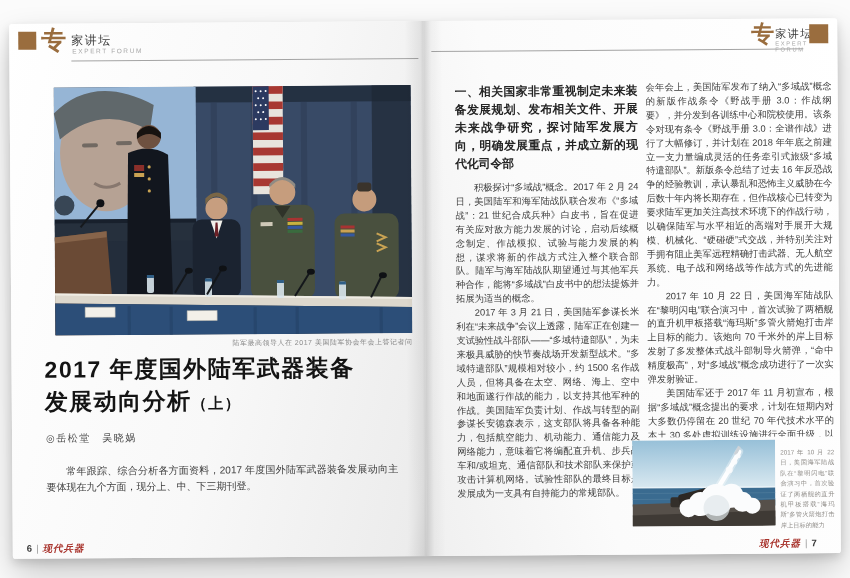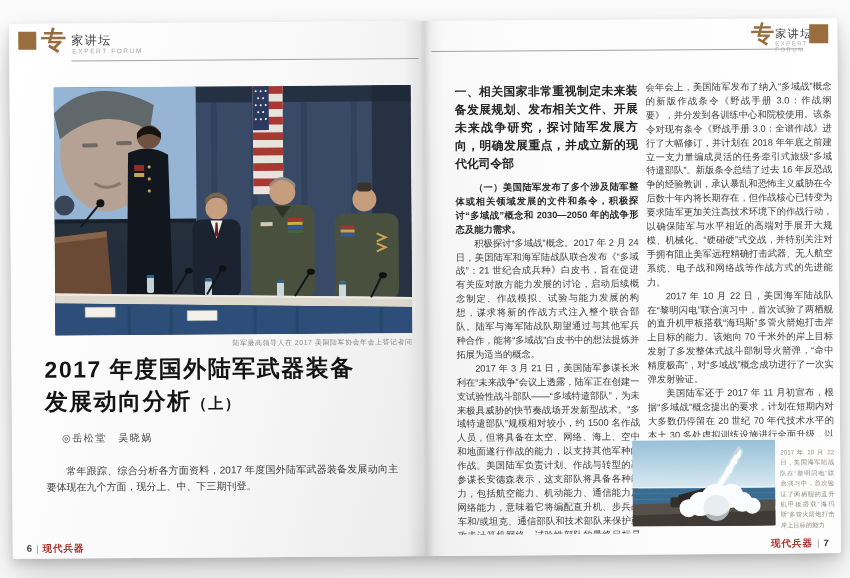--- a/index.html
+++ b/index.html
@@ -25,33 +25,33 @@
   
   .photo-cap-l{width:357px;text-align:right;font-size:7px;color:#8a8a8a;letter-spacing:.5px;}
   .title{font-weight:bold;color:#141414;font-size:23px;letter-spacing:1.5px;line-height:1;}
   .title .mark{font-size:15px;font-weight:bold;}
   .authors{font-size:10px;color:#4a4a4a;letter-spacing:1.5px;}
   .abstract{width:352px;font-size:10px;line-height:15.5px;color:#3c3c3c;
     text-indent:2em;text-align:justify;}
   .footer{font-size:9.5px;top:519px;}
   .footer .pg{color:#3a3a3a;font-weight:bold;}
   .footer .sep{color:#9b9b9b;margin:0 4px;}
-  .footer .brand{color:#a8322b;font-weight:bold;letter-spacing:1px;margin-top:15px;}
+  .footer .brand{color:#a8322b;font-weight:bold;font-style:italic;letter-spacing:1px;margin-top:15px;}
   
   .col{position:absolute;top:62px;overflow:hidden;}
   .col1{left:31px;width:183px;height:452px;}
   .col2{left:222px;width:186px;height:356px;}
   .sec-head{font-size:11.8px;font-weight:bold;line-height:18px;color:#252525;
     text-align:justify;margin:0 0 9px 0;}
   .para{font-size:9.3px;line-height:13.9px;color:#3b3b3b;margin:0;
     text-indent:2em;text-align:justify;}
   .para.bold{font-weight:bold;color:#2d2d2d;}
   .para.cont{text-indent:0;}
   .photo-cap-r{width:54px;font-size:6.3px;line-height:10.4px;color:#8f8c88;text-align:justify;}
-  .footer-r{right:12px;}
+  .footer-r{right:24px;}
   .footer-l{left:14px;}
 </style>
 </head>
 <body>
 
 <div class="stage">
   <div class="book">
 
     <div class="page page-left">
       <div class="abs hdr-sq" style="left:9px;top:8px;"></div>
@@ -209,38 +209,37 @@
             <ellipse cx="328" cy="190" rx="4" ry="3" fill="#0f1114"></ellipse>
         </g>
       </svg>
 
       <div class="abs photo-cap-l" style="left:44px;top:316px;">陆军最高领导人在 2017 美国陆军协会年会上答记者问</div>
 
       <div class="abs title" style="left:33px;top:335px;">2017 年度国外陆军武器装备</div>
       <div class="abs title" style="left:33px;top:367px;">
         <span>发展动向分析</span><span class="mark">（上）</span>
       </div>
-      <div class="abs authors" style="left:50px;top:408px;">◎岳松堂　吴晓娲</div>
+      <div class="abs authors" style="left:34px;top:408px;">◎岳松堂　吴晓娲</div>
       <div class="abs abstract" style="left:34px;top:440px;">常年跟踪、综合分析各方面资料，2017 年度国外陆军武器装备发展动向主要体现在九个方面，现分上、中、下三期刊登。</div>
 
       <div class="abs footer footer-l">
         <span class="pg">6</span><span class="sep">|</span><span class="brand">现代兵器</span>
       </div>
     </div>
 
     <div class="page page-right">
       <div class="abs hdr-line" style="left:8px;top:30px;width:372px;"></div>
       <div class="abs hdr-zhuan" style="left:328px;top:4px;font-size:23px;">专</div>
       <div class="abs hdr-title" style="left:352px;top:8px;font-size:11px;">家讲坛</div>
       <div class="abs hdr-sub" style="left:352px;top:22px;font-size:5.8px;">EXPERT FORUM</div>
       <div class="abs hdr-sq" style="left:386px;top:6px;width:19px;height:19px;"></div>
 
       <div class="col col1">
         <div class="sec-head">一、相关国家非常重视制定未来装备发展规划、发布相关文件、开展未来战争研究，探讨陆军发展方向，明确发展重点，并成立新的现代化司令部</div>
-        <p class="para bold">（一）美国陆军发布了多个涉及陆军整体或相关领域发展的文件和条令，积极探讨“多域战”概念和 2030—2050 年的战争形态及能力需求。</p>
         <p class="para">积极探讨“多域战”概念。2017 年 2 月 24 日，美国陆军和海军陆战队联合发布《“多域战”：21 世纪合成兵种》白皮书，旨在促进有关应对敌方能力发展的讨论，启动后续概念制定、作战模拟、试验与能力发展的构想，谋求将新的作战方式注入整个联合部队。陆军与海军陆战队期望通过与其他军兵种合作，能将“多域战”白皮书中的想法提炼并拓展为适当的概念。</p>
         <p class="para">2017 年 3 月 21 日，美国陆军参谋长米利在“未来战争”会议上透露，陆军正在创建一支试验性战斗部队——“多域特遣部队”，为未来极具威胁的快节奏战场开发新型战术。“多域特遣部队”规模相对较小，约 1500 名作战人员，但将具备在太空、网络、海上、空中和地面遂行作战的能力，以支持其他军种的作战。美国陆军负责计划、作战与转型的副参谋长安德森表示，这支部队将具备各种能力，包括航空能力、机动能力、通信能力及网络能力，意味着它将编配直升机、步兵战车和/或坦克、通信部队和技术部队来保护或攻击计算机网络。试验性部队的最终目标是发展成为一支具有自持能力的常规部队。</p>
 
       </div>
       <div class="col col2">
         <p class="para cont">会年会上，美国陆军发布了纳入“多域战”概念的新版作战条令《野战手册 3.0：作战纲要》，并分发到各训练中心和院校使用。该条令对现有条令《野战手册 3.0：全谱作战》进行了大幅修订，并计划在 2018 年年底之前建立一支力量编成灵活的任务牵引式旅级“多域特遣部队”。新版条令总结了过去 16 年反恐战争的经验教训，承认暴乱和恐怖主义威胁在今后数十年内将长期存在，但作战核心已转变为要求陆军更加关注高技术环境下的作战行动，以确保陆军与水平相近的高端对手展开大规模、机械化、“硬碰硬”式交战，并特别关注对手拥有阻止美军远程精确打击武器、无人航空系统、电子战和网络战等作战方式的先进能力。</p>
         <p class="para">2017 年 10 月 22 日，美国海军陆战队在“黎明闪电”联合演习中，首次试验了两栖舰的直升机甲板搭载“海玛斯”多管火箭炮打击岸上目标的能力。该炮向 70 千米外的岸上目标发射了多发整体式战斗部制导火箭弹，“命中精度极高”，对“多域战”概念成功进行了一次实弹发射验证。</p>
         <p class="para">美国陆军还于 2017 年 11 月初宣布，根据“多域战”概念提出的要求，计划在短期内对大多数仍停留在 20 世纪 70 年代技术水平的本土 30 多处虚拟训练设施进行全面升级，以便在陆军全面推广虚拟合成训练，远期规划是将虚拟合成训练装备配发至</p>
       </div>
 

